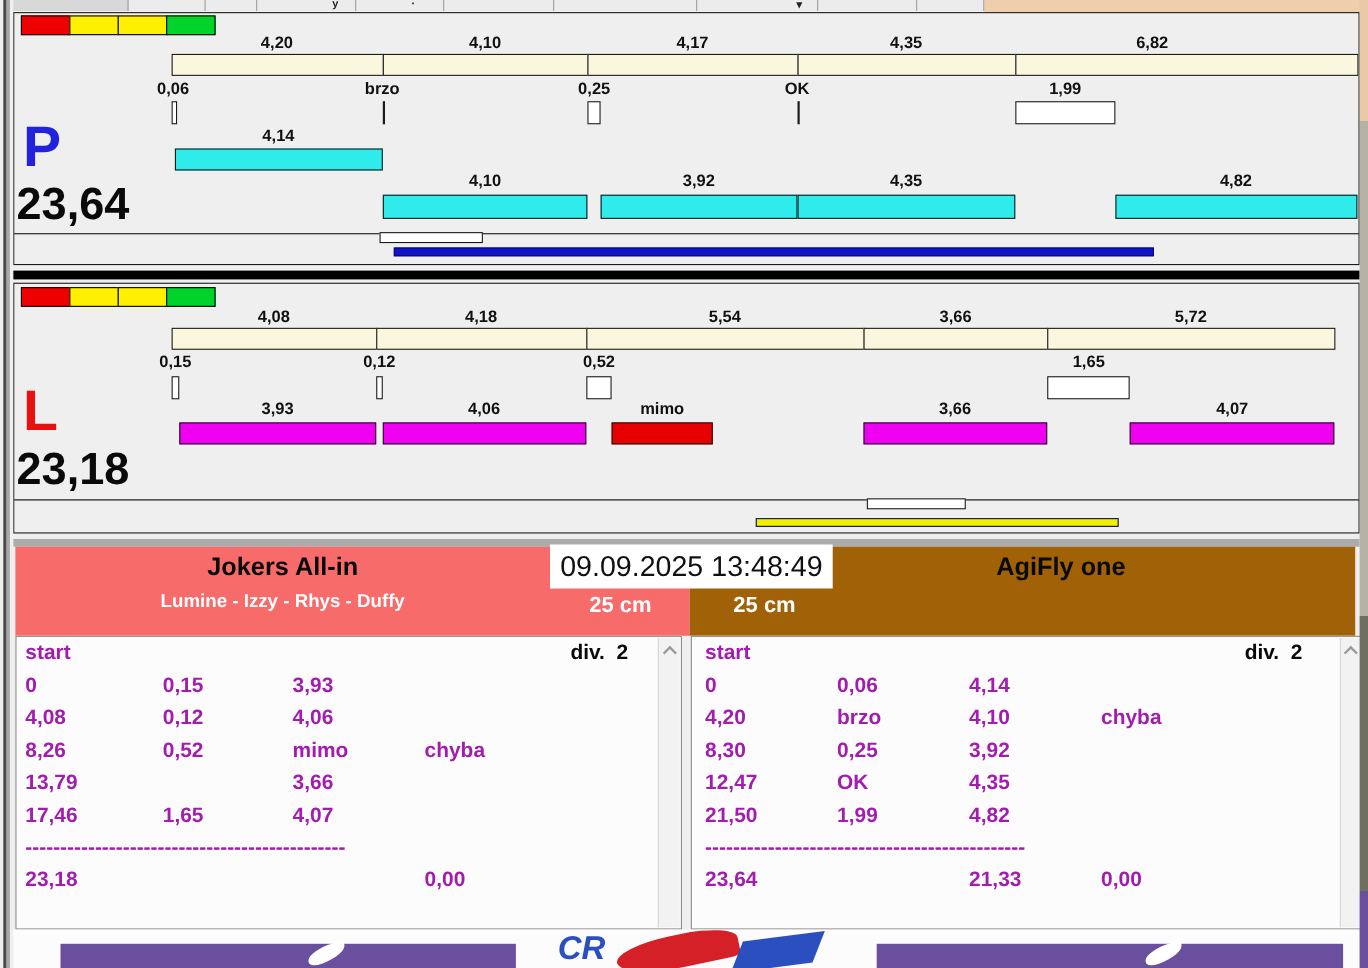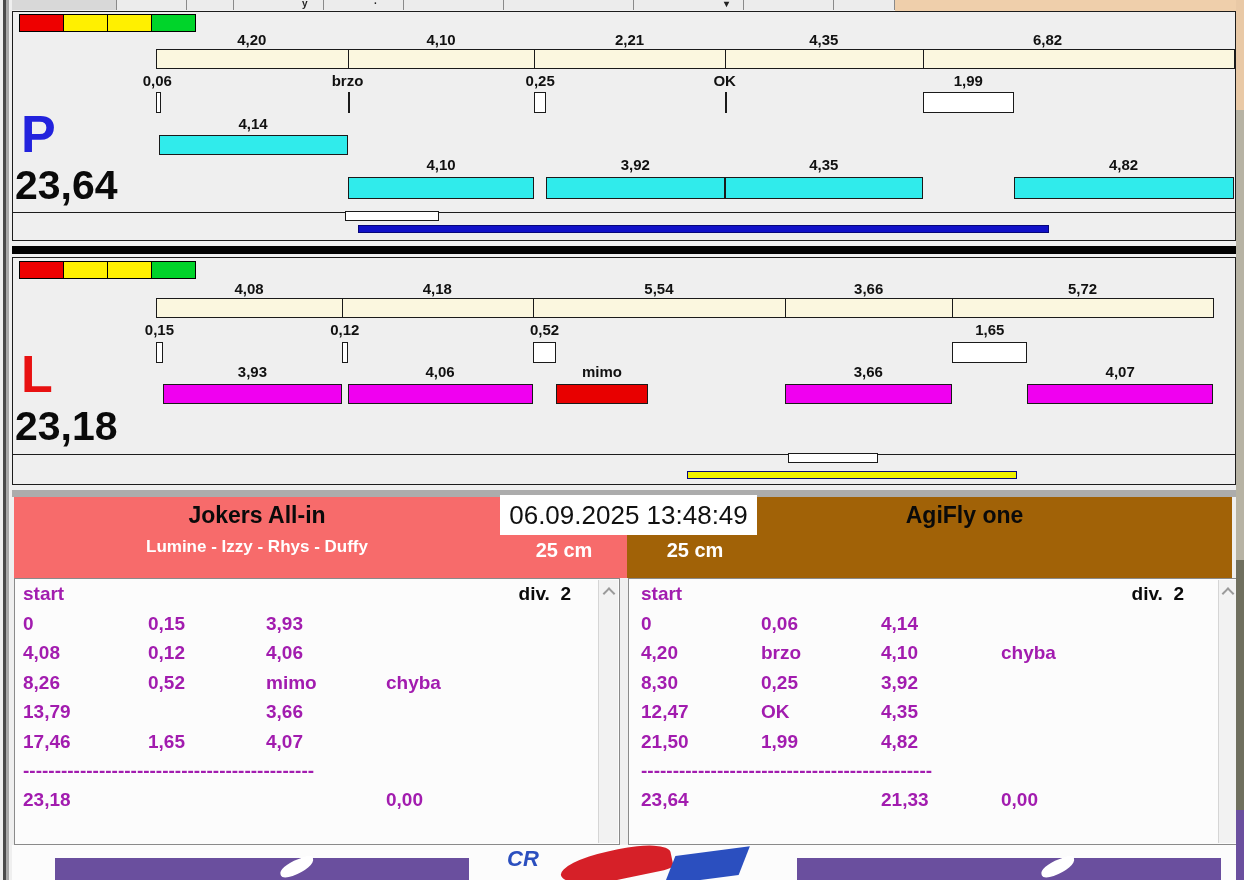--- a/index.html
+++ b/index.html
@@ -43,21 +43,21 @@
   .tbox{position:absolute;top:578px;height:267px;background:#FCFCFC;border:1px solid #8a8a8a;box-sizing:border-box;}
   .tcell{position:absolute;font-size:19px;font-weight:bold;color:#a21caf;white-space:pre;}
   .tdiv{position:absolute;font-size:19px;font-weight:bold;color:#0a0a0a;white-space:pre;text-align:right;}
   .scrollbar{position:absolute;top:1px;bottom:1px;background:#F2F2F2;border-left:1px solid #d5d5d5;}
   .chev{position:absolute;left:50%;top:9px;width:7px;height:7px;border-left:2px solid #9a9a9a;border-top:2px solid #9a9a9a;
         transform:translateX(-50%) rotate(45deg);}
   
   .banner{position:absolute;left:12px;top:845px;width:1224px;height:35px;background:#FCFCFC;}
   .pbanner{position:absolute;top:13px;height:22px;}
   .pshape{position:absolute;background:#fff;border-radius:60% 20% 70% 30%;transform:rotate(-20deg);}
-  .crtext{position:absolute;font-size:22px;font-weight:bold;font-style:italic;line-height:1;}
+  .crtext{position:absolute;font-size:30px;font-weight:bold;font-style:italic;line-height:1;}
   .redswoosh{position:absolute;border-radius:50% 50% 10% 60%;transform:rotate(-12deg);}
   .blueswoosh{position:absolute;transform:skewX(-28deg) rotate(-8deg);}
 </style>
 </head>
 <body>
 
 <div class="screen">
 
   <div class="toolbar" id="toolbar">
       <div class="tb-seg" style="left: 0px; width: 105px; background: rgb(216, 216, 216);"></div>
@@ -85,21 +85,21 @@
           <div class="sq" style="left: 138px; top: 2px; width: 45px; height: 18px; background: rgb(0, 212, 42);"></div>
         </div>
       <div class="lane-letter" style="top: 96px; color: rgb(34, 34, 221);">P</div>
       <div class="lane-total" style="top:153px;">23,64</div>
       <div class="canvas">
           <div class="seg" style="left: 143px; top: 37px; width: 192.52px; height: 20px; background: rgb(251, 247, 223);"></div>
           <div class="barlab" style="left: 143px; top: 19px; width: 191.52px;">4,20</div>
           <div class="seg" style="left: 334.52px; top: 37px; width: 187.96px; height: 20px; background: rgb(251, 247, 223);"></div>
           <div class="barlab" style="left: 334.52px; top: 19px; width: 186.96px;">4,10</div>
           <div class="seg" style="left: 521.48px; top: 37px; width: 191.152px; height: 20px; background: rgb(251, 247, 223);"></div>
-          <div class="barlab" style="left: 521.48px; top: 19px; width: 190.152px;">2,21</div>
+          <div class="barlab" style="left: 521.48px; top: 19px; width: 190.152px;">4,17</div>
           <div class="seg" style="left: 711.632px; top: 37px; width: 199.36px; height: 20px; background: rgb(251, 247, 223);"></div>
           <div class="barlab" style="left: 711.632px; top: 19px; width: 198.36px;">4,35</div>
           <div class="seg" style="left: 909.992px; top: 37px; width: 311.992px; height: 20px; background: rgb(251, 247, 223);"></div>
           <div class="barlab" style="left: 879px; top: 19px; width: 310.992px;">6,82</div>
           <div class="barlab" style="left: 104.368px; top: 60px; width: 80px;">0,06</div>
           <div class="combox" style="left: 143px; top: 80px; width: 5px; height: 21px;"></div>
           <div class="barlab" style="left: 294.52px; top: 60px; width: 80px;">brzo</div>
           <div class="cotick" style="left: 334.52px; top: 80px; height: 21px;"></div>
           <div class="barlab" style="left: 487.18px; top: 60px; width: 80px;">0,25</div>
           <div class="combox" style="left: 521.48px; top: 80px; width: 11.4px; height: 21px;"></div>
@@ -178,21 +178,21 @@
 
   <div class="panel" style="left: 14px; width: 613px; background: rgb(247, 107, 107);" id="panel0">
     <div class="team-title" style="left:-57px;top:5px;width:600px;">Jokers All-in</div>
     <div class="team-mem" style="left:-57px;top:40px;width:600px;">Lumine - Izzy - Rhys - Duffy</div>
     <div class="hlabel" style="left:500px;top:42px;">25 cm</div>
   </div>
   <div class="panel" style="left: 627px; width: 605px; background: #a16207;" id="panel1">
     <div class="team-title" style="left:70px;top:5px;width:535px;">AgiFly one</div>
     <div class="hlabel" style="left:18px;top:42px;">25 cm</div>
   </div>
-  <div class="tsbox">06.09.2025 13:48:49</div>
+  <div class="tsbox">09.09.2025 13:48:49</div>
 
   <div class="tbox" id="table0" style="left:14px;width:606px;">
       <div class="tcell" style="left: 8px; top: 4px;">start</div>
       <div class="tdiv" style="right: 48px; top: 4px;">div.  2</div>
       <div class="tcell" style="left: 8px; top: 34px;">0</div>
       <div class="tcell" style="left: 133px; top: 34px;">0,15</div>
       <div class="tcell" style="left: 251px; top: 34px;">3,93</div>
       <div class="tcell" style="left: 8px; top: 63px;">4,08</div>
       <div class="tcell" style="left: 133px; top: 63px;">0,12</div>
       <div class="tcell" style="left: 251px; top: 63px;">4,06</div>

